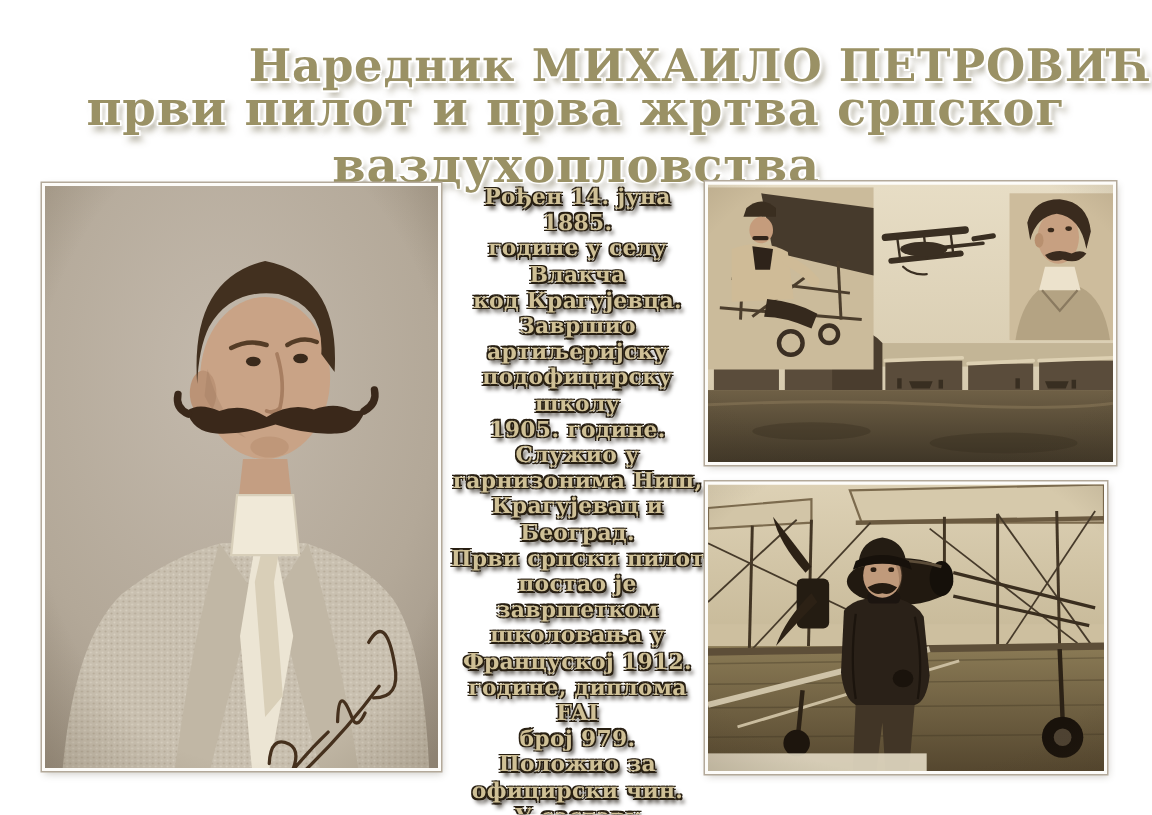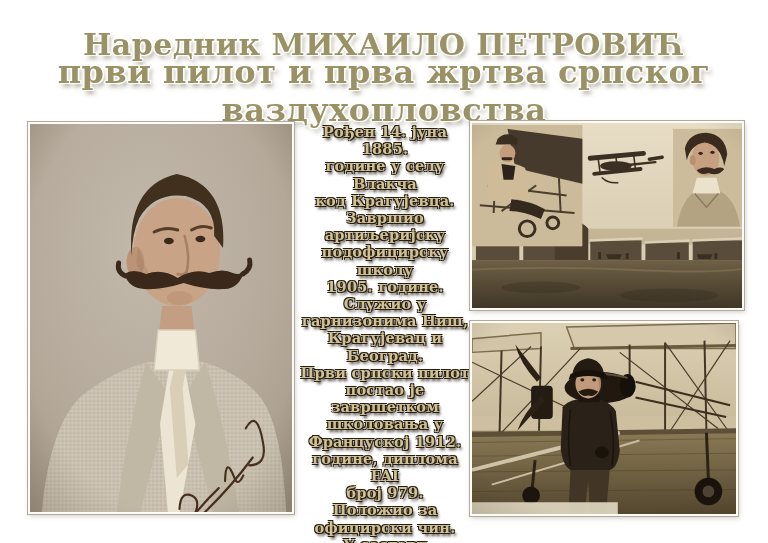--- a/index.html
+++ b/index.html
@@ -3,21 +3,21 @@
 <meta charset="utf-8">
 <style>
   html,body{margin:0;padding:0;background:#ffffff;}
   .page{position:relative;width:768px;height:543px;background:#ffffff;overflow:hidden;
         font-family:"DejaVu Serif","Liberation Serif",serif;}
   .title-line{position:absolute;left:0;width:100%;text-align:center;margin:0;font-weight:700;
         color:#9a9165;letter-spacing:0.5px;
         text-shadow:-1px -1px 0 #ffffff,1px -1px 0 #ffffff,-1px 1px 0 #ffffff,1px 1px 0 #ffffff,
                     -2px 0 2px rgba(255,255,255,.9),2px 0 2px rgba(255,255,255,.9),
                     3px 4px 4px rgba(110,102,72,.5);}
-  .title-1{top:27px;font-size:30px;}
+  .title-1{top:27px;font-size:30px;text-align:right;}
   .title-2{top:53px;font-size:32px;}
   .bio{position:absolute;left:298px;top:123px;width:174px;text-align:center;
        font-weight:700;font-size:14.6px;line-height:17.2px;white-space:pre-line;
        color:#cfc096;letter-spacing:0.2px;
        text-shadow:-1px -1px 0 #281f12,1px -1px 0 #281f12,-1px 1px 0 #281f12,1px 1px 0 #281f12,
                    2px 3px 3px rgba(25,18,8,.85);}
   .photo-frame{position:absolute;background:#fdfcf9;padding:2px;box-sizing:border-box;
        box-shadow:0 0 0 1px #b3a99a,1px 2px 5px rgba(60,50,30,.25);}
   .photo-frame svg{display:block;width:100%;height:100%;}
   .portrait{left:28px;top:122px;width:266px;height:392px;}

